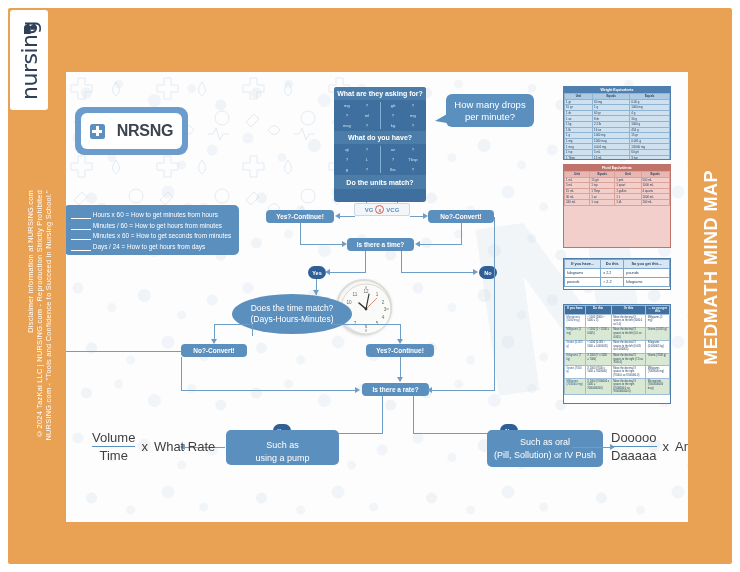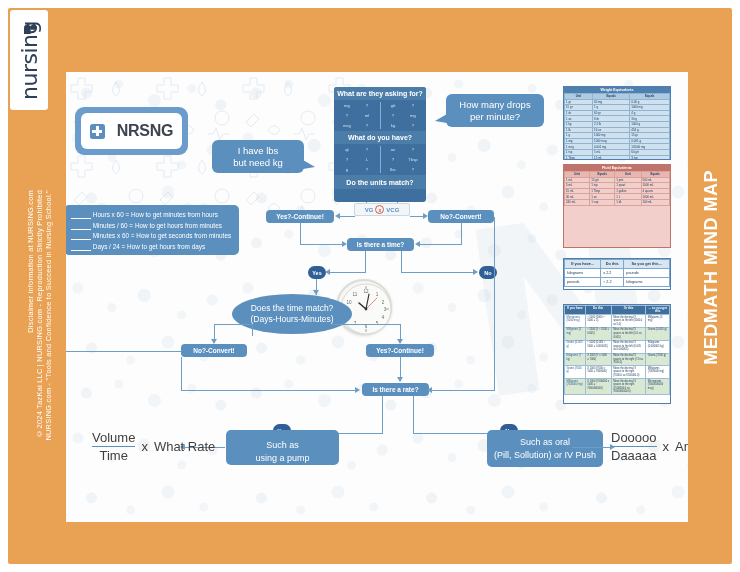--- a/index.html
+++ b/index.html
@@ -308,26 +308,21 @@
       </div>
     </div>
 
     <div id="time-box">
       <div class="row"><u>&nbsp;</u><span>Hours x 60 = How to get minutes from hours</span></div>
       <div class="row"><u>&nbsp;</u><span>Minutes / 60 = How to get hours from minutes</span></div>
       <div class="row"><u>&nbsp;</u><span>Minutes x 60 = How to get seconds from minutes</span></div>
       <div class="row"><u>&nbsp;</u><span>Days / 24 = How to get hours from days</span></div>
     </div>
 
-    <div class="bubble left-tail" style="left:146px;top:68px;width:92px;height:33px;">
-      <span style="white-space:pre-line">I have lbs
-but need kg</span>
-      <i class="tail"></i>
-    </div>
-    <div class="bubble right-tail" style="left:380px;top:22px;width:98px;height:33px;">
+    <div class="bubble right-tail" style="left:380px;top:22px;width:88px;height:33px;">
       <span style="white-space:pre-line">How many drops
 per minute?</span>
       <i class="tail"></i>
     </div>
 
     <div id="center-stack">
       <div class="cs-head">What are they asking for?</div>
       <div class="cs-grid">
         <div class="cs-half">
           <span>mg</span>

